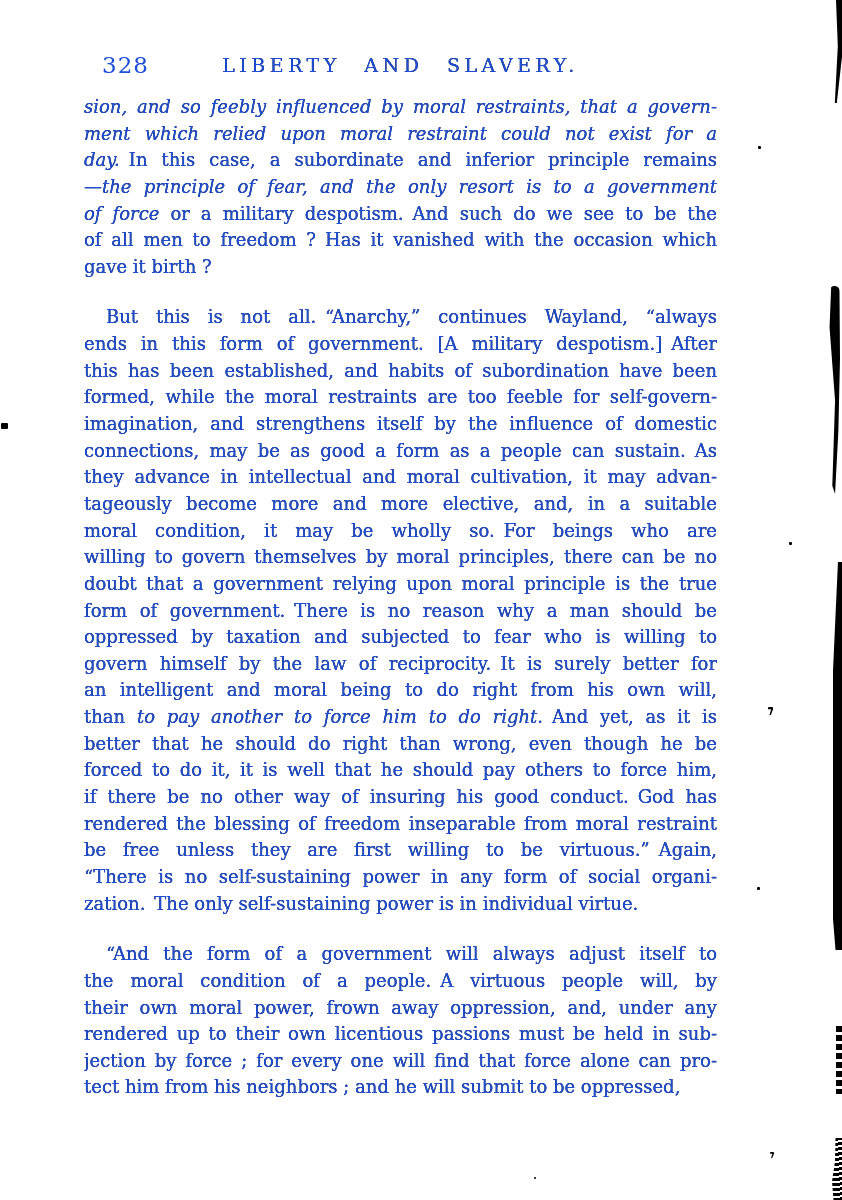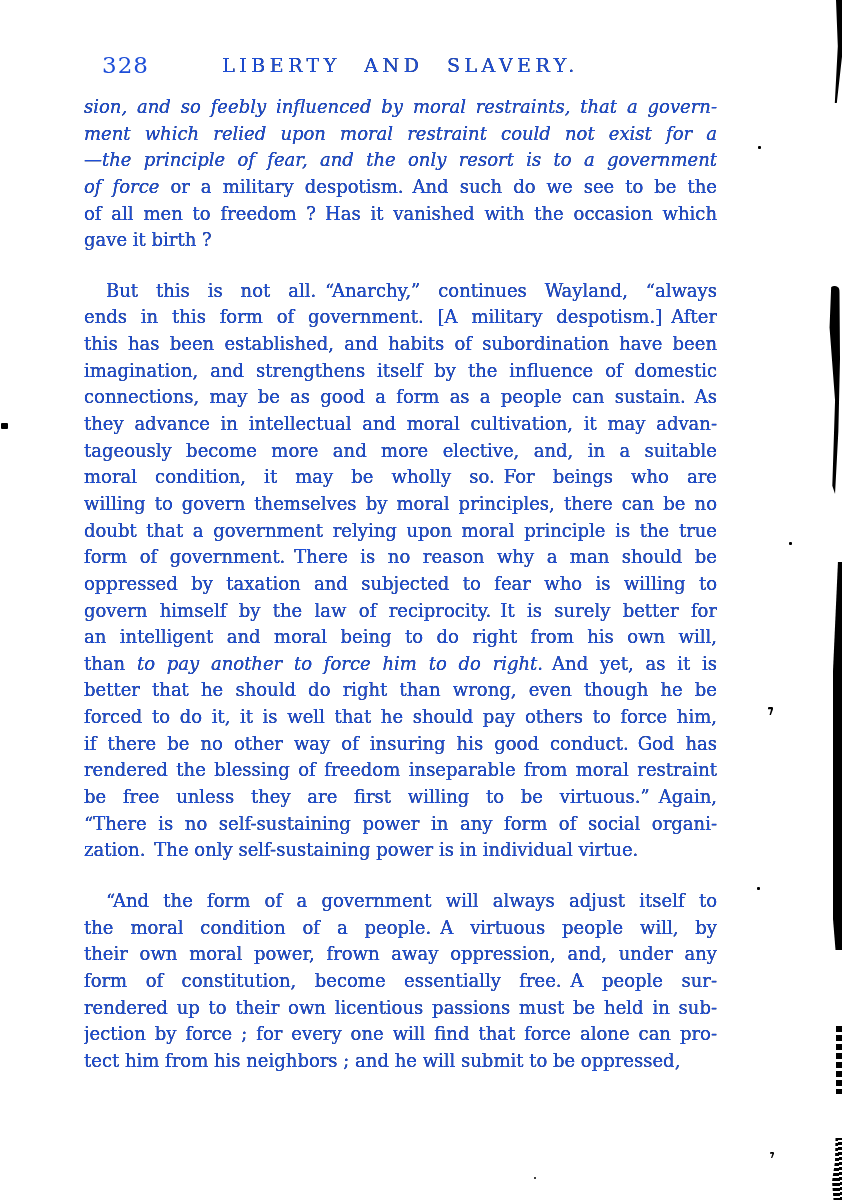--- a/index.html
+++ b/index.html
@@ -70,27 +70,29 @@
 
   <div class="header">
     <div class="pagenum">328</div>
     <div class="running-title">LIBERTY AND SLAVERY.</div>
   </div>
 
   <div class="textblock">
     <div>
         <div class="line"><span class="it">sion, and so feebly influenced by moral restraints, that a govern-</span></div>
         <div class="line"><span class="it">ment which relied upon moral restraint could not exist for a</span></div>
+        <div class="line"><span class="it">day.</span><span> In this case, a subordinate and inferior principle remains</span></div>
         <div class="line"><span class="it">—the principle of fear, and the only resort is to a government</span></div>
         <div class="line"><span class="it">of force</span><span> or a military despotism. And such do we see to be the</span></div>
         <div class="line"><span>of all men to freedom ? Has it vanished with the occasion which</span></div>
         <div class="line last"><span>gave it birth ?</span></div>
         <div class="line indent"><span>But this is not all. “Anarchy,” continues Wayland, “always</span></div>
         <div class="line"><span>ends in this form of government. [A military despotism.] After</span></div>
         <div class="line"><span>this has been established, and habits of subordination have been</span></div>
+        <div class="line"><span>formed, while the moral restraints are too feeble for self-govern-</span></div>
         <div class="line"><span>imagination, and strengthens itself by the influence of domestic</span></div>
         <div class="line"><span>connections, may be as good a form as a people can sustain. As</span></div>
         <div class="line"><span>they advance in intellectual and moral cultivation, it may advan-</span></div>
         <div class="line"><span>tageously become more and more elective, and, in a suitable</span></div>
         <div class="line"><span>moral condition, it may be wholly so. For beings who are</span></div>
         <div class="line"><span>willing to govern themselves by moral principles, there can be no</span></div>
         <div class="line"><span>doubt that a government relying upon moral principle is the true</span></div>
         <div class="line"><span>form of government. There is no reason why a man should be</span></div>
         <div class="line"><span>oppressed by taxation and subjected to fear who is willing to</span></div>
         <div class="line"><span>govern himself by the law of reciprocity. It is surely better for</span></div>
@@ -99,21 +101,20 @@
         <div class="line"><span>better that he should do right than wrong, even though he be</span></div>
         <div class="line"><span>forced to do it, it is well that he should pay others to force him,</span></div>
         <div class="line"><span>if there be no other way of insuring his good conduct. God has</span></div>
         <div class="line"><span>rendered the blessing of freedom inseparable from moral restraint</span></div>
         <div class="line"><span>be free unless they are first willing to be virtuous.” Again,</span></div>
         <div class="line"><span>“There is no self-sustaining power in any form of social organi-</span></div>
         <div class="line last"><span>zation. The only self-sustaining power is in individual virtue.</span></div>
         <div class="line indent"><span>“And the form of a government will always adjust itself to</span></div>
         <div class="line"><span>the moral condition of a people. A virtuous people will, by</span></div>
         <div class="line"><span>their own moral power, frown away oppression, and, under any</span></div>
-        <div class="line"><span>form of constitution, become essentially free. A people sur-</span></div>
         <div class="line"><span>rendered up to their own licentious passions must be held in sub-</span></div>
         <div class="line"><span>jection by force ; for every one will find that force alone can pro-</span></div>
         <div class="line last"><span>tect him from his neighbors ; and he will submit to be oppressed,</span></div>
       </div>
   </div>
 
   <div class="art art-top-wedge"></div>
   <div class="art art-streak-1"></div>
   <div class="art art-streak-2"></div>
   <div class="art art-streak-3"></div>

